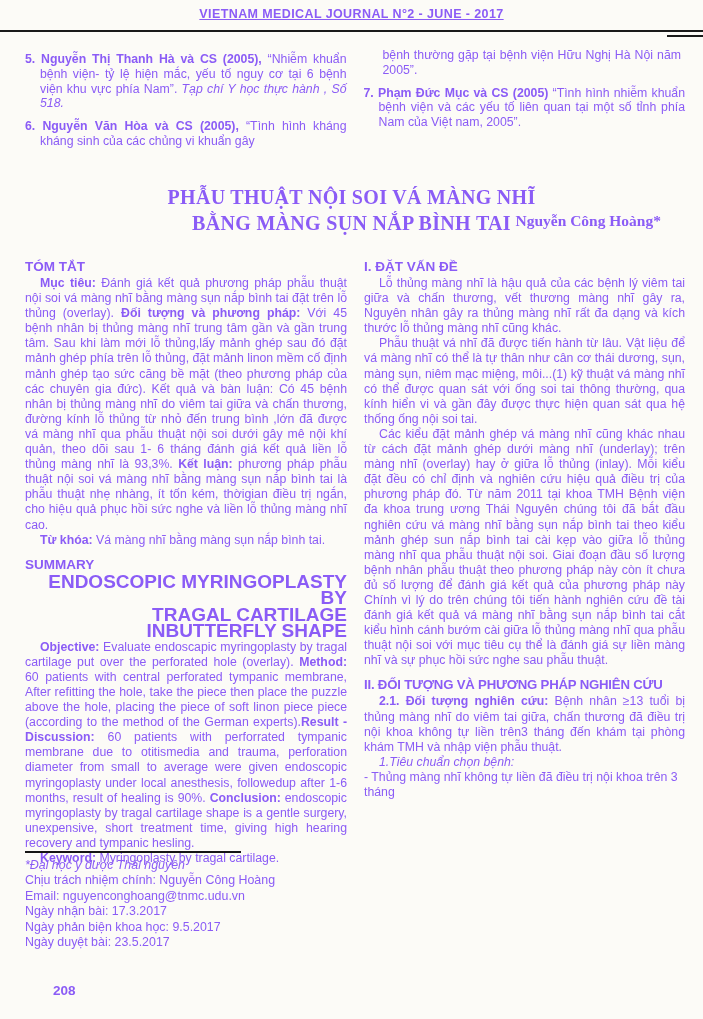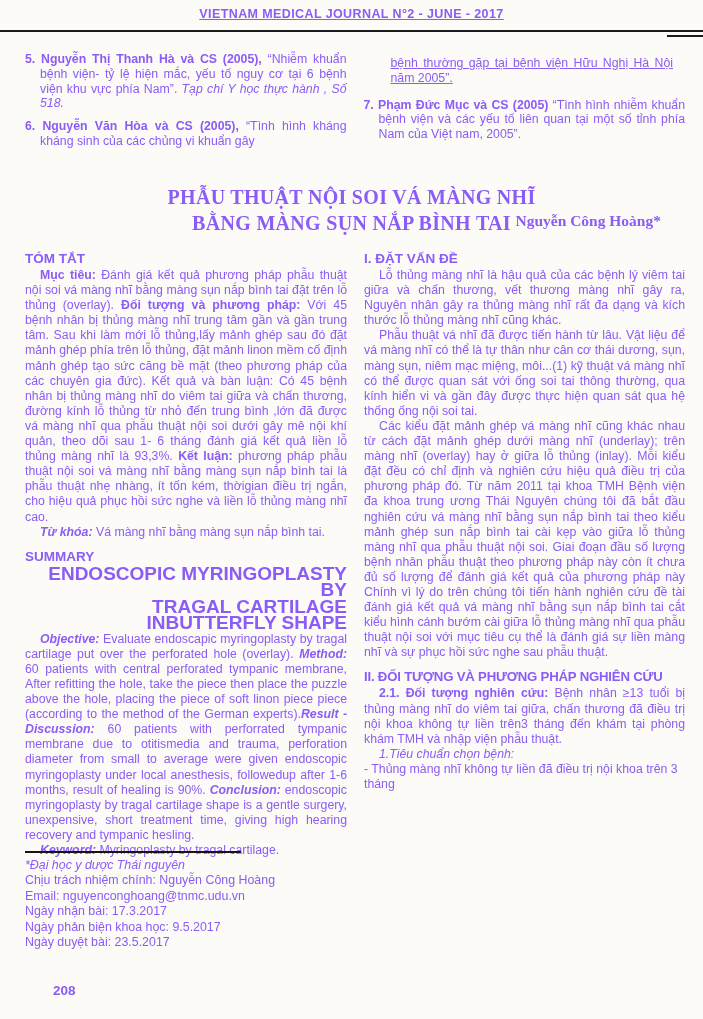--- a/index.html
+++ b/index.html
@@ -17,44 +17,44 @@
   .journal-header .ul{text-decoration:underline;}
   .header-rule{position:absolute;top:30px;left:0;width:100%;height:2px;background:#1a1a1a;}
   .header-rule-right{position:absolute;top:35px;right:0;width:36px;height:2px;background:#1a1a1a;}
   
   .refs{
     position:absolute;top:44px;left:25px;width:660px;
     display:flex;gap:17px;font-size:12.3px;line-height:14.8px;text-align:justify;
   }
   .refs .col{flex:1;min-width:0;}
   .ref{padding-left:15px;text-indent:-15px;margin:8px 0 1px 0;}
-  .ref-cont{padding-left:15px;text-indent:0;margin:12px;text-decoration:underline;}
+  .ref-cont{padding-left:15px;text-indent:0;margin:4px;}
   
   .title{
     position:absolute;top:156px;left:0;width:100%;text-align:center;
     font-family:"Liberation Serif","DejaVu Serif",serif;
     font-size:20px;font-weight:bold;line-height:26px;letter-spacing:.3px;margin-top:28px;
   }
   .author{
     position:absolute;top:212px;right:42px;
     font-family:"Liberation Serif","DejaVu Serif",serif;
     font-size:15.5px;font-weight:bold;
   }
   
   .col-left{position:absolute;top:243px;left:25px;width:322px;}
   .col-right{position:absolute;top:243px;left:364px;width:321px;}
-  h3.sec{font-size:13.5px;margin:8px 0 2px 0;font-weight:bold;}
+  h3.sec{font-size:13.5px;margin:16px 0 2px 0;font-weight:bold;}
   h3.sec2{font-size:13.2px;margin:9px 0 2px 0;font-weight:bold;white-space:nowrap;letter-spacing:-.2px;}
   h3.sum{margin-top:9px;}
   p.body{font-size:12.3px;line-height:15.1px;text-align:justify;text-indent:15px;margin:0;}
   p.noj{text-align:left;}
   .subtitle{text-align:right;font-weight:bold;font-size:19px;line-height:16.5px;}
   .run-b{font-weight:bold;}
   .run-i{font-style:italic;}
-  .run-bi{font-weight:bold;font-style:italic;}
+  .run-bi{font-weight:bold;}
   
   .footnote{position:absolute;left:25px;top:851px;width:322px;font-size:12.4px;line-height:15.4px;}
   .footnote-rule{width:216px;height:2px;background:#151515;margin-bottom:5px;}
   .affil{font-style:italic;}
   
   .page-number{position:absolute;left:25px;top:983px;font-size:13.5px;font-weight:bold;margin-left:28px;}
 </style>
 </head>
 <body>
 

